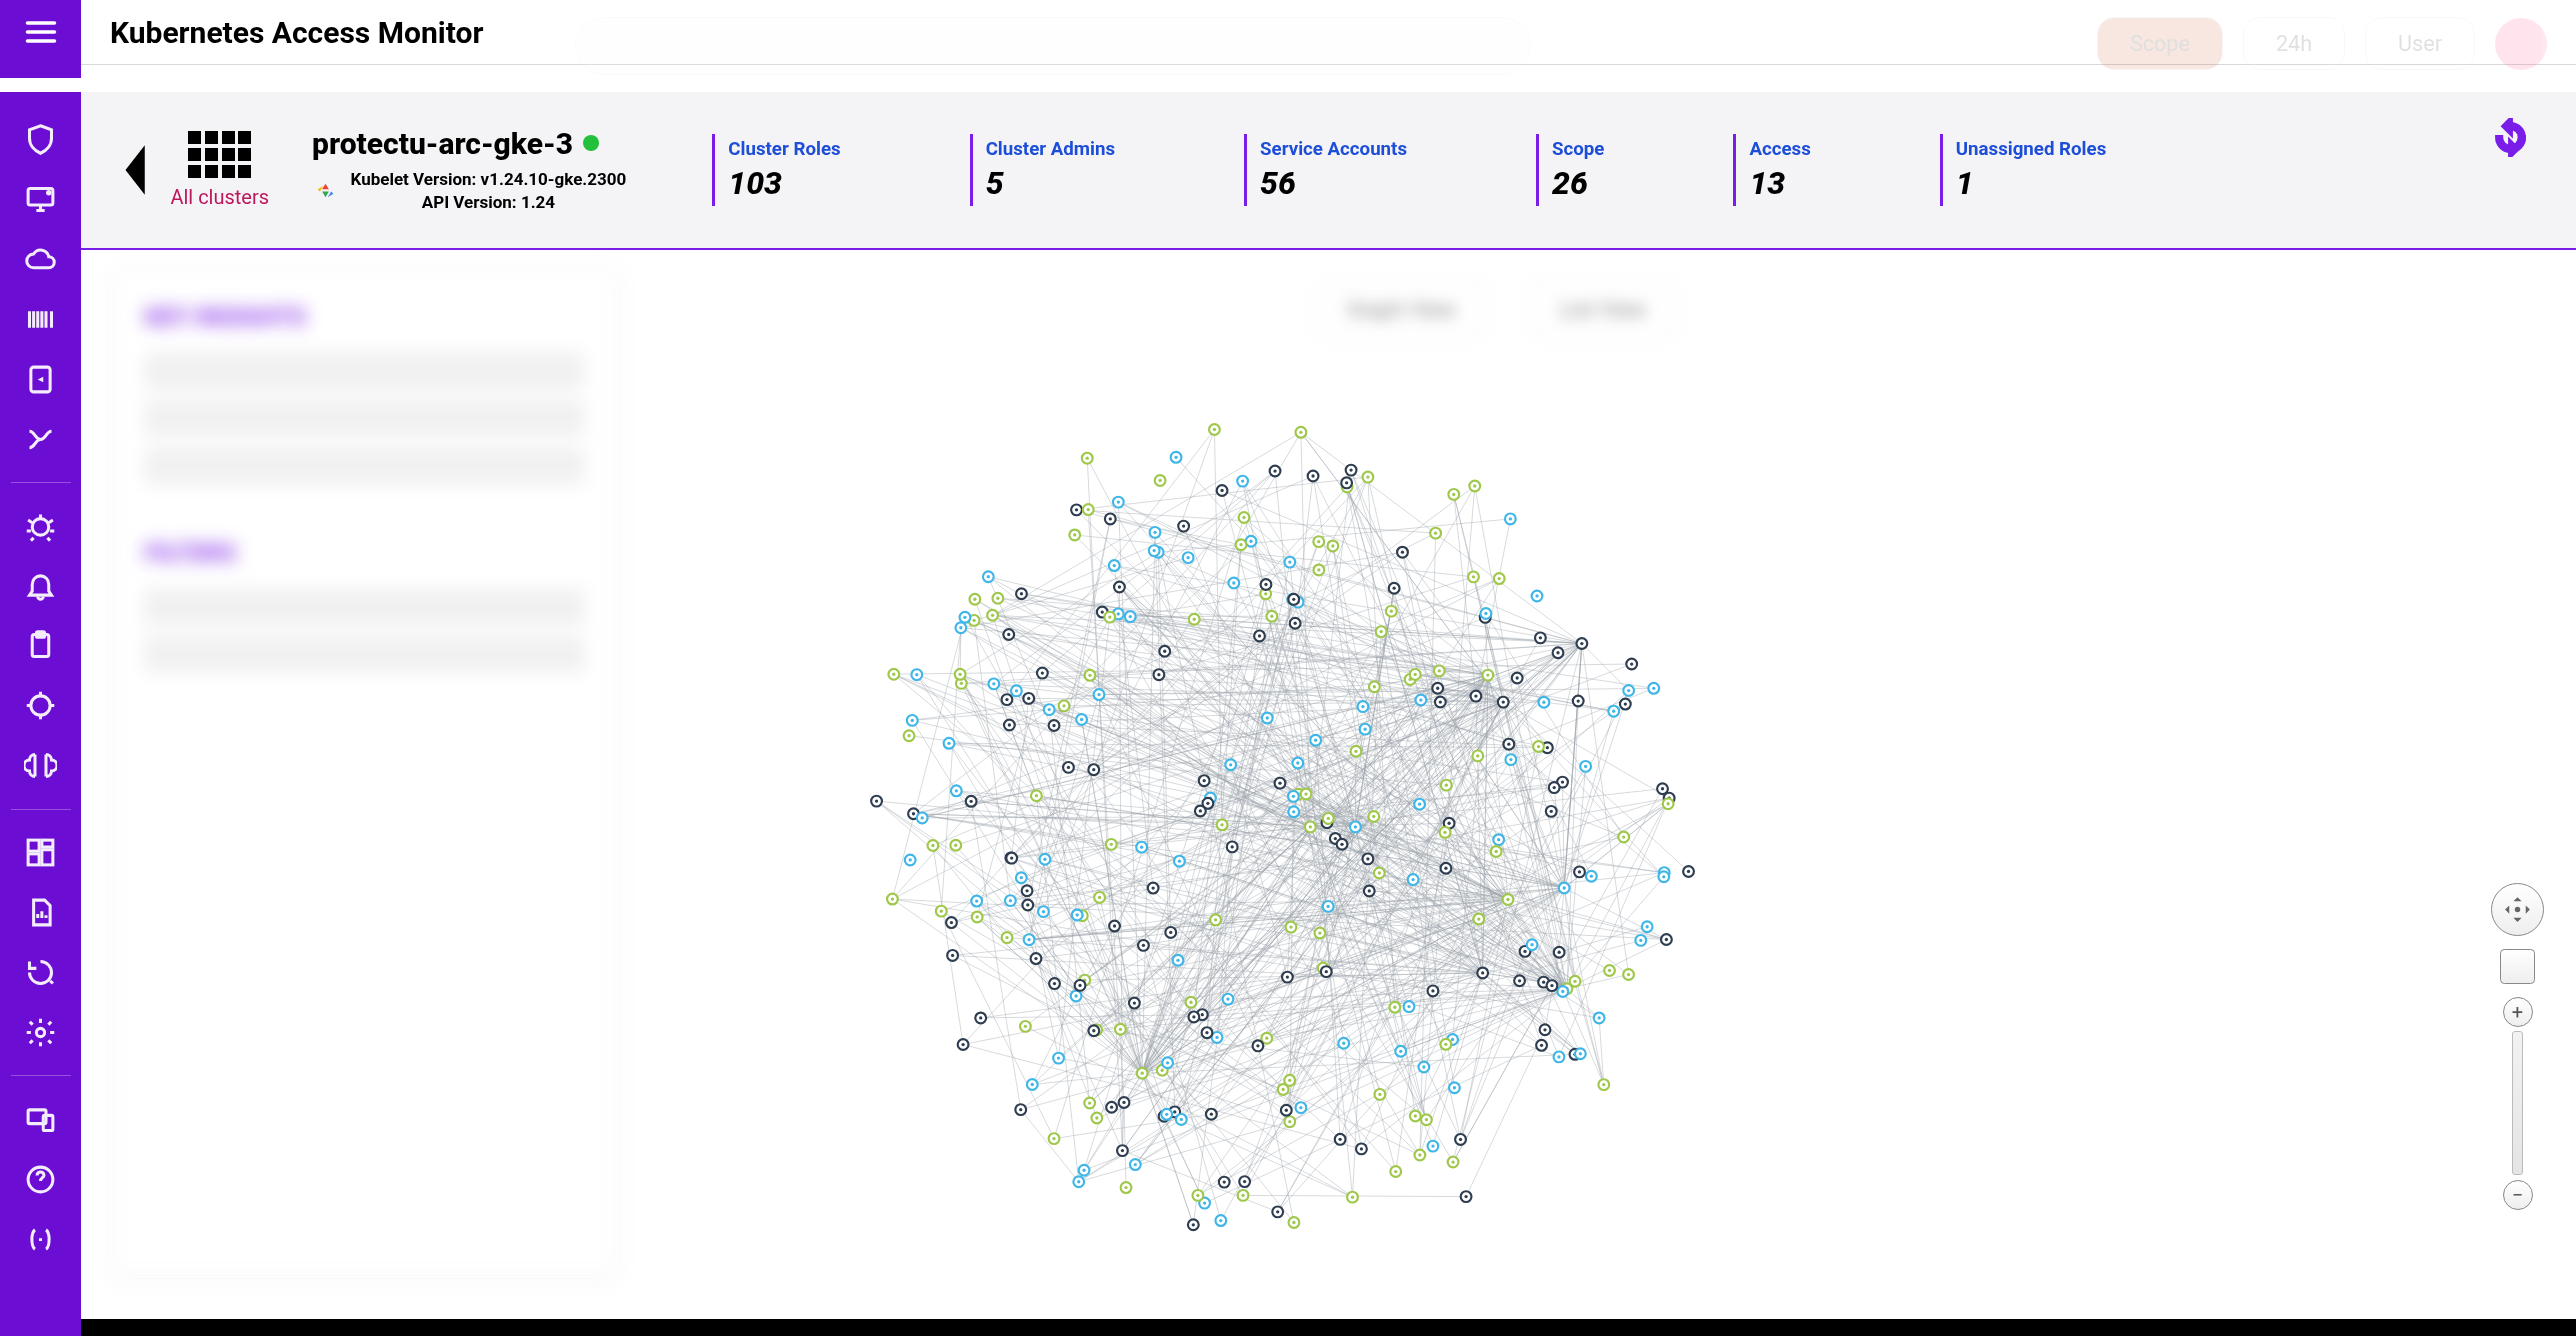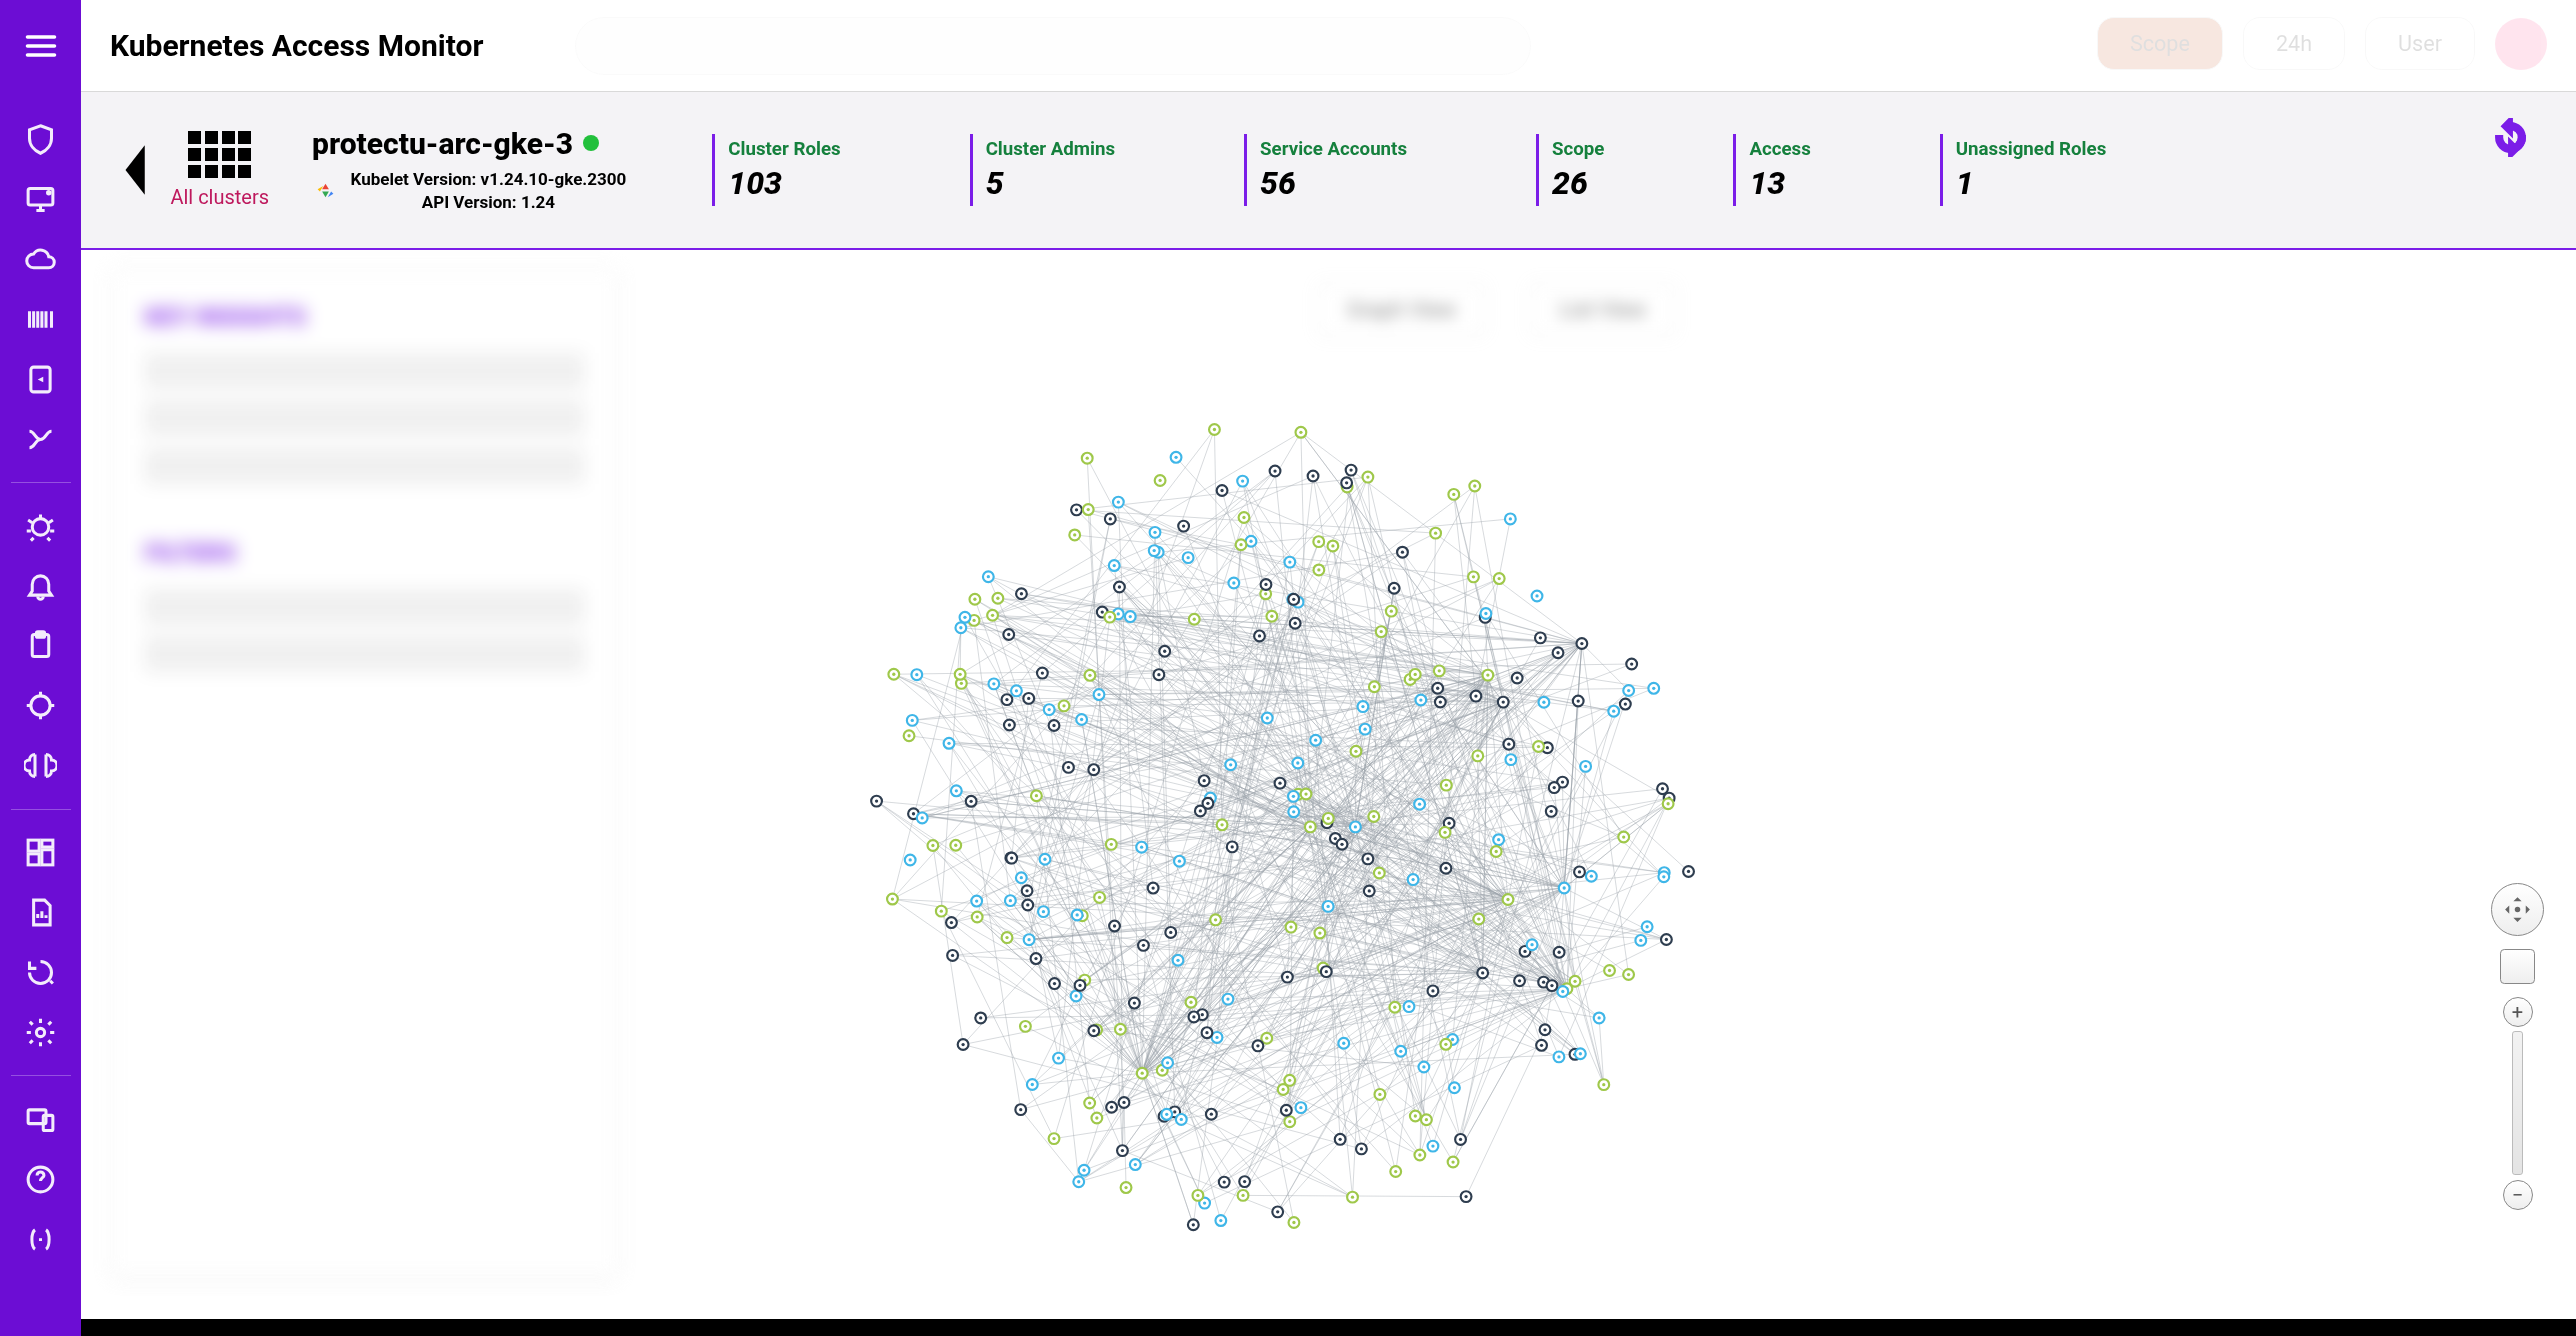--- a/index.html
+++ b/index.html
@@ -1,19 +1,19 @@
 <!DOCTYPE html>
 <html style="font-size:11.5px"><head>
 <meta charset="utf-8">
 <style>
 * { margin: 0; padding: 0; box-sizing: border-box; }
 html, body { width: 2576px; height: 1337px; font-family: -apple-system, "Segoe UI", Roboto, Arial, sans-serif; background: #fff; overflow: hidden; }
 
 
-.topbar { position: absolute; left: 0; top: 0; right: 0; height: 92px; background: #fff; border-bottom: 0.7px solid #d9d9d9; display: flex; align-items: center; z-index: 50; }
+.topbar { position: absolute; left: 0; top: 0; right: 0; height: 65px; background: #fff; border-bottom: 0.7px solid #d9d9d9; display: flex; align-items: center; z-index: 50; }
 .hamburger { width: 81px; height: 92px; background: #6c0dd4; display: flex; align-items: center; justify-content: center; cursor: pointer; }
 .hamburger svg { width: 36px; height: 36px; }
 .app-title { font-size: 30px; font-weight: 700; margin-left: 29px; color: #000; }
 .top-search { position: absolute; left: 575px; top: 17px; width: 956px; height: 58px; border: 0.7px solid #ddd; border-radius: 29px; opacity: .12; background: #fafafa; }
 .top-right { position: absolute; right: 29px; top: 17px; display: flex; align-items: center; gap: 20px; opacity: .12; }
 .pill   { border: 0.7px solid #ccc; border-radius: 17px; padding: 13px 32px; font-size: 21.6px; }
 .pill-p { background: #c2410c; }
 .btn-pink { width: 52px; height: 52px; border-radius: 50%; background: #ff2e7e; }
 
 
@@ -32,21 +32,21 @@
 .allclusters .lbl { font-size: 20px; color: #be185d; }
 .cluster-block { margin-left: 43px; }
 .cluster-name { font-size: 30px; font-weight: 800; display: flex; align-items: center; }
 .status-dot { width: 16px; height: 16px; border-radius: 50%; background: #22c03c; margin-left: 10px; }
 .cluster-meta { display: flex; align-items: center; margin-top: 7.2px; text-align: center; }
 .gcp-logo { width: 27px; height: 27px; margin-right: 11.5px; }
 .meta-lines { display: flex; flex-direction: column; font-size: 17px; font-weight: 700; line-height: 1.35; }
 
 .metrics { display: flex; margin-left: 86px; gap: 0; }
 .metric { border-left: 3.6px solid #7b1de8; padding: 4.3px 0 4.3px 13px; margin-right: 129px; }
-.metric-title { font-size: 18.7px; font-weight: 700; color: #15803d; }
+.metric-title { font-size: 18.7px; font-weight: 700; color: #1d4ed8; }
 .metric-value { font-size: 32px; font-weight: 800; margin-top: 4.3px; font-style: italic; }
 
 .refresh { position: absolute; right: 46px; top: 26px; width: 39px; height: 39px; color: #7b1de8; cursor: pointer; }
 .refresh svg { width: 39px; height: 39px; stroke: #7b1de8; fill: none; stroke-width: 3; }
 
 
 .body { position: absolute; left: 81px; top: 250px; right: 0; bottom: 17px; background: #fff; }
 .side-panel { position: absolute; left: 32px; top: 20px; width: 503px; height: 1006px; background: #fff; box-shadow: 0 1.4px 14.4px rgba(0,0,0,.09); border-radius: 4.3px; padding: 32px; filter: blur(8.6px); opacity: .85; }
 .sp-h { color: #7b1de8; font-size: 24.4px; font-weight: 800; margin-bottom: 21.6px; }
 .sp-row { height: 36px; background: #eee; margin-bottom: 11.5px; border-radius: 2.9px; }

